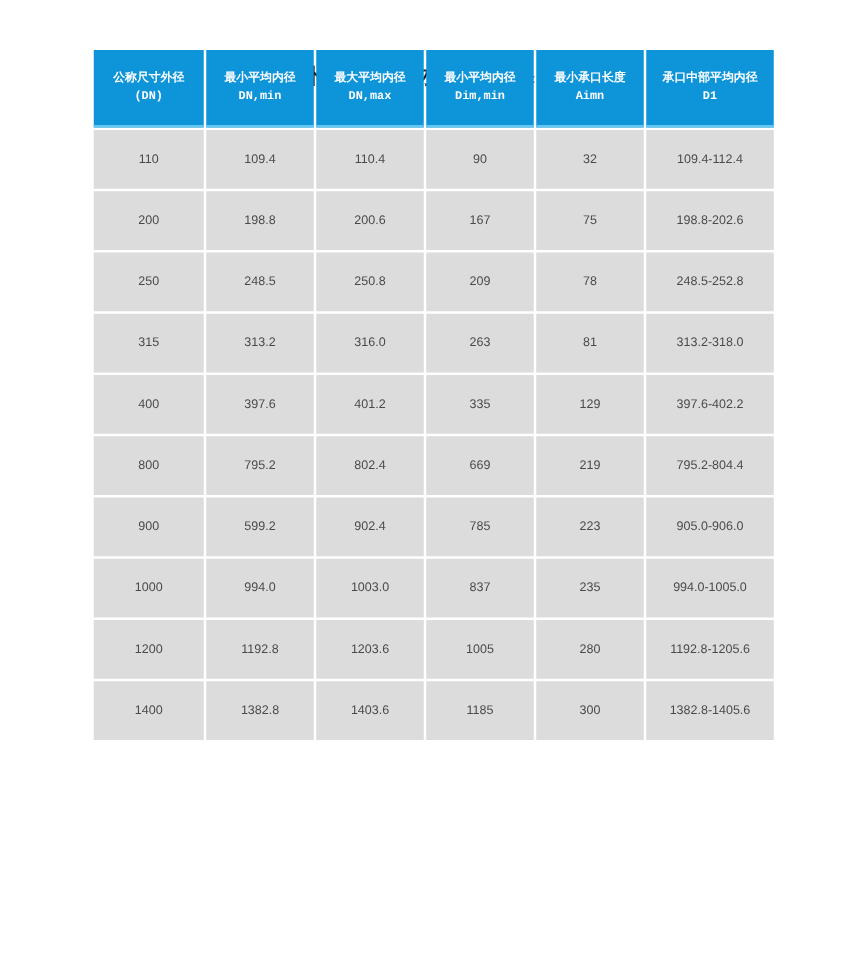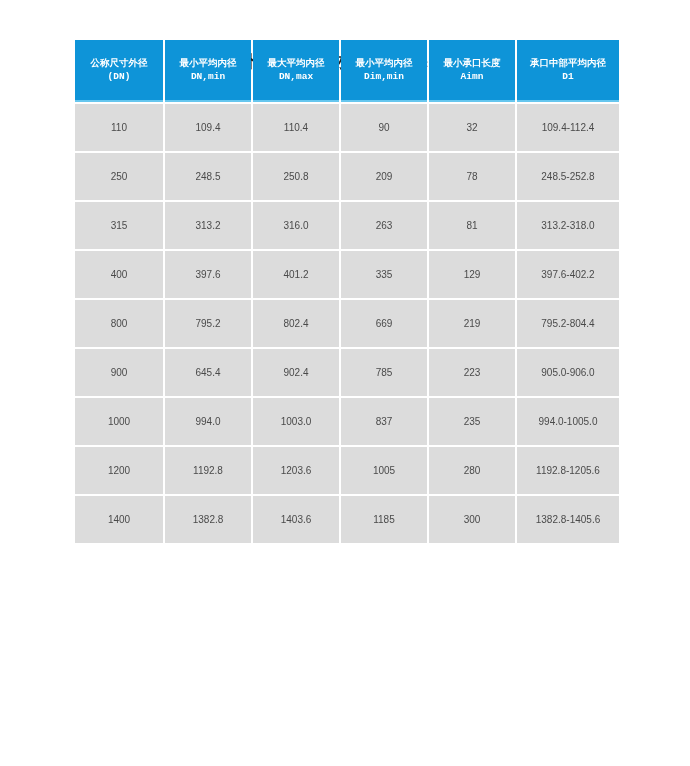--- a/index.html
+++ b/index.html
@@ -143,20 +143,28 @@
       <tbody id="table-body">
           <tr>
             <td>110</td>
             <td>109.4</td>
             <td>110.4</td>
             <td>90</td>
             <td>32</td>
             <td>109.4-112.4</td>
           </tr>
           <tr>
+            <td>200</td>
+            <td>198.8</td>
+            <td>200.6</td>
+            <td>167</td>
+            <td>75</td>
+            <td>198.8-202.6</td>
+          </tr>
+          <tr>
             <td>250</td>
             <td>248.5</td>
             <td>250.8</td>
             <td>209</td>
             <td>78</td>
             <td>248.5-252.8</td>
           </tr>
           <tr>
             <td>315</td>
             <td>313.2</td>
@@ -176,21 +184,21 @@
           <tr>
             <td>800</td>
             <td>795.2</td>
             <td>802.4</td>
             <td>669</td>
             <td>219</td>
             <td>795.2-804.4</td>
           </tr>
           <tr>
             <td>900</td>
-            <td>645.4</td>
+            <td>599.2</td>
             <td>902.4</td>
             <td>785</td>
             <td>223</td>
             <td>905.0-906.0</td>
           </tr>
           <tr>
             <td>1000</td>
             <td>994.0</td>
             <td>1003.0</td>
             <td>837</td>

